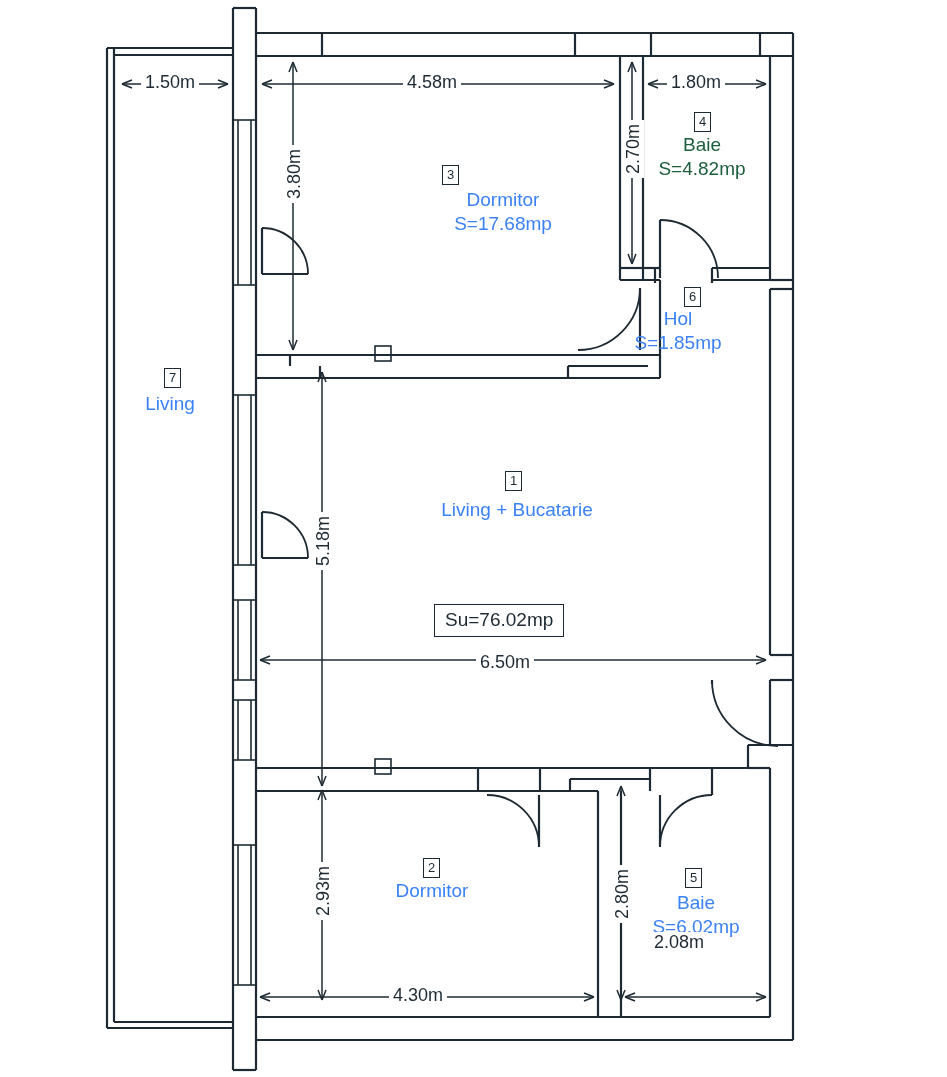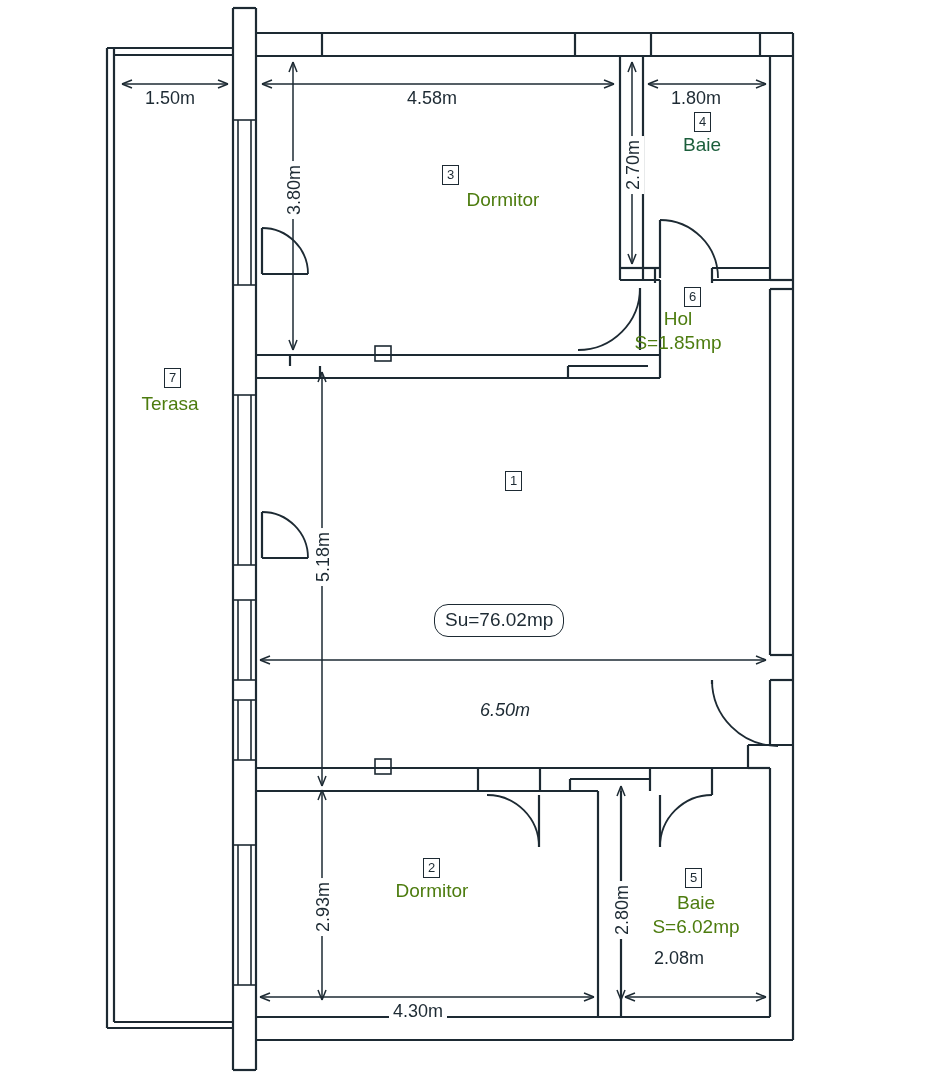--- a/index.html
+++ b/index.html
@@ -19,21 +19,21 @@
   }
   #plan svg.walls {
     position: absolute;
     left: 0;
     top: 0;
     width: 947px;
     height: 1077px;
   }
   .lbl {
     position: absolute;
-    color: #4d7c0f;
+    color: #3b82f6;
     font-size: 19px;
     line-height: 1.25;
     white-space: nowrap;
     text-align: center;
   }
   .lbl .name { display: block; text-align: center; }
   .lbl .area { display: block; }
   .lbl.green { color: #1b5e3b; }
   .roomnum {
     position: absolute;
@@ -44,21 +44,20 @@
     padding: 2px 4px 3px 4px;
     background: #ffffff;
   }
   .dim {
     position: absolute;
     color: #1d2a33;
     font-size: 18px;
     background: #ffffff;
     padding: 0 4px;
     white-space: nowrap;
-    margin-top: 16px;
   }
   .dim.vert {
     writing-mode: vertical-rl;
     transform: rotate(180deg);
     padding: 4px 0;
   }
   .sutotal {
     position: absolute;
     border: 1.5px solid #1d2a33;
     color: #1d2a33;
@@ -250,58 +249,61 @@
   <div class="roomnum" style="left:505px; top:471px;">1</div>
   <div class="roomnum" style="left:423px; top:858px;">2</div>
   <div class="roomnum" style="left:442px; top:165px;">3</div>
   <div class="roomnum" style="left:694px; top:112px;">4</div>
   <div class="roomnum" style="left:685px; top:868px;">5</div>
   <div class="roomnum" style="left:684px; top:287px;">6</div>
   <div class="roomnum" style="left:164px; top:368px;">7</div>
 
   <div class="lbl" style="left:413px; top:188px; width:180px;">
     <span class="name">Dormitor</span>
+    <span class="area">S=17.68mp</span>
   </div>
 
   <div class="lbl green" style="left:612px; top:133px; width:180px;">
     <span class="name">Baie</span>
+    <span class="area">S=4.82mp</span>
   </div>
 
   <div class="lbl" style="left:588px; top:307px; width:180px;">
     <span class="name">Hol</span>
     <span class="area">S=1.85mp</span>
   </div>
 
   <div class="lbl" style="left:80px; top:392px; width:180px;">
-    <span class="name">Terasa</span>
+    <span class="name">Living</span>
   </div>
 
   <div class="lbl" style="left:427px; top:498px; width:180px;">
+    <span class="name">Living + Bucatarie</span>
   </div>
 
   <div class="lbl" style="left:342px; top:879px; width:180px;">
     <span class="name">Dormitor</span>
   </div>
 
   <div class="lbl" style="left:606px; top:891px; width:180px;">
     <span class="name">Baie</span>
     <span class="area">S=6.02mp</span>
   </div>
 
-  <div class="sutotal" style="left:434px; top:604px;border-radius:14px;">Su=76.02mp</div>
+  <div class="sutotal" style="left:434px; top:604px;">Su=76.02mp</div>
 
   <div class="dim" style="left:141px; top:72px;">1.50m</div>
   <div class="dim" style="left:403px; top:72px;">4.58m</div>
   <div class="dim" style="left:667px; top:72px;">1.80m</div>
 
   <div class="dim vert" style="left:284px; top:145px;">3.80m</div>
   <div class="dim vert" style="left:623px; top:120px;">2.70m</div>
   <div class="dim vert" style="left:313px; top:512px;">5.18m</div>
 
-  <div class="dim" style="left:476px; top:684px;font-style:italic;">6.50m</div>
+  <div class="dim" style="left:476px; top:652px;">6.50m</div>
 
   <div class="dim vert" style="left:313px; top:862px;">2.93m</div>
   <div class="dim vert" style="left:612px; top:865px;">2.80m</div>
 
   <div class="dim" style="left:389px; top:985px;">4.30m</div>
   <div class="dim" style="left:650px; top:932px;">2.08m</div>
 
 </div>
 
 </body></html>

